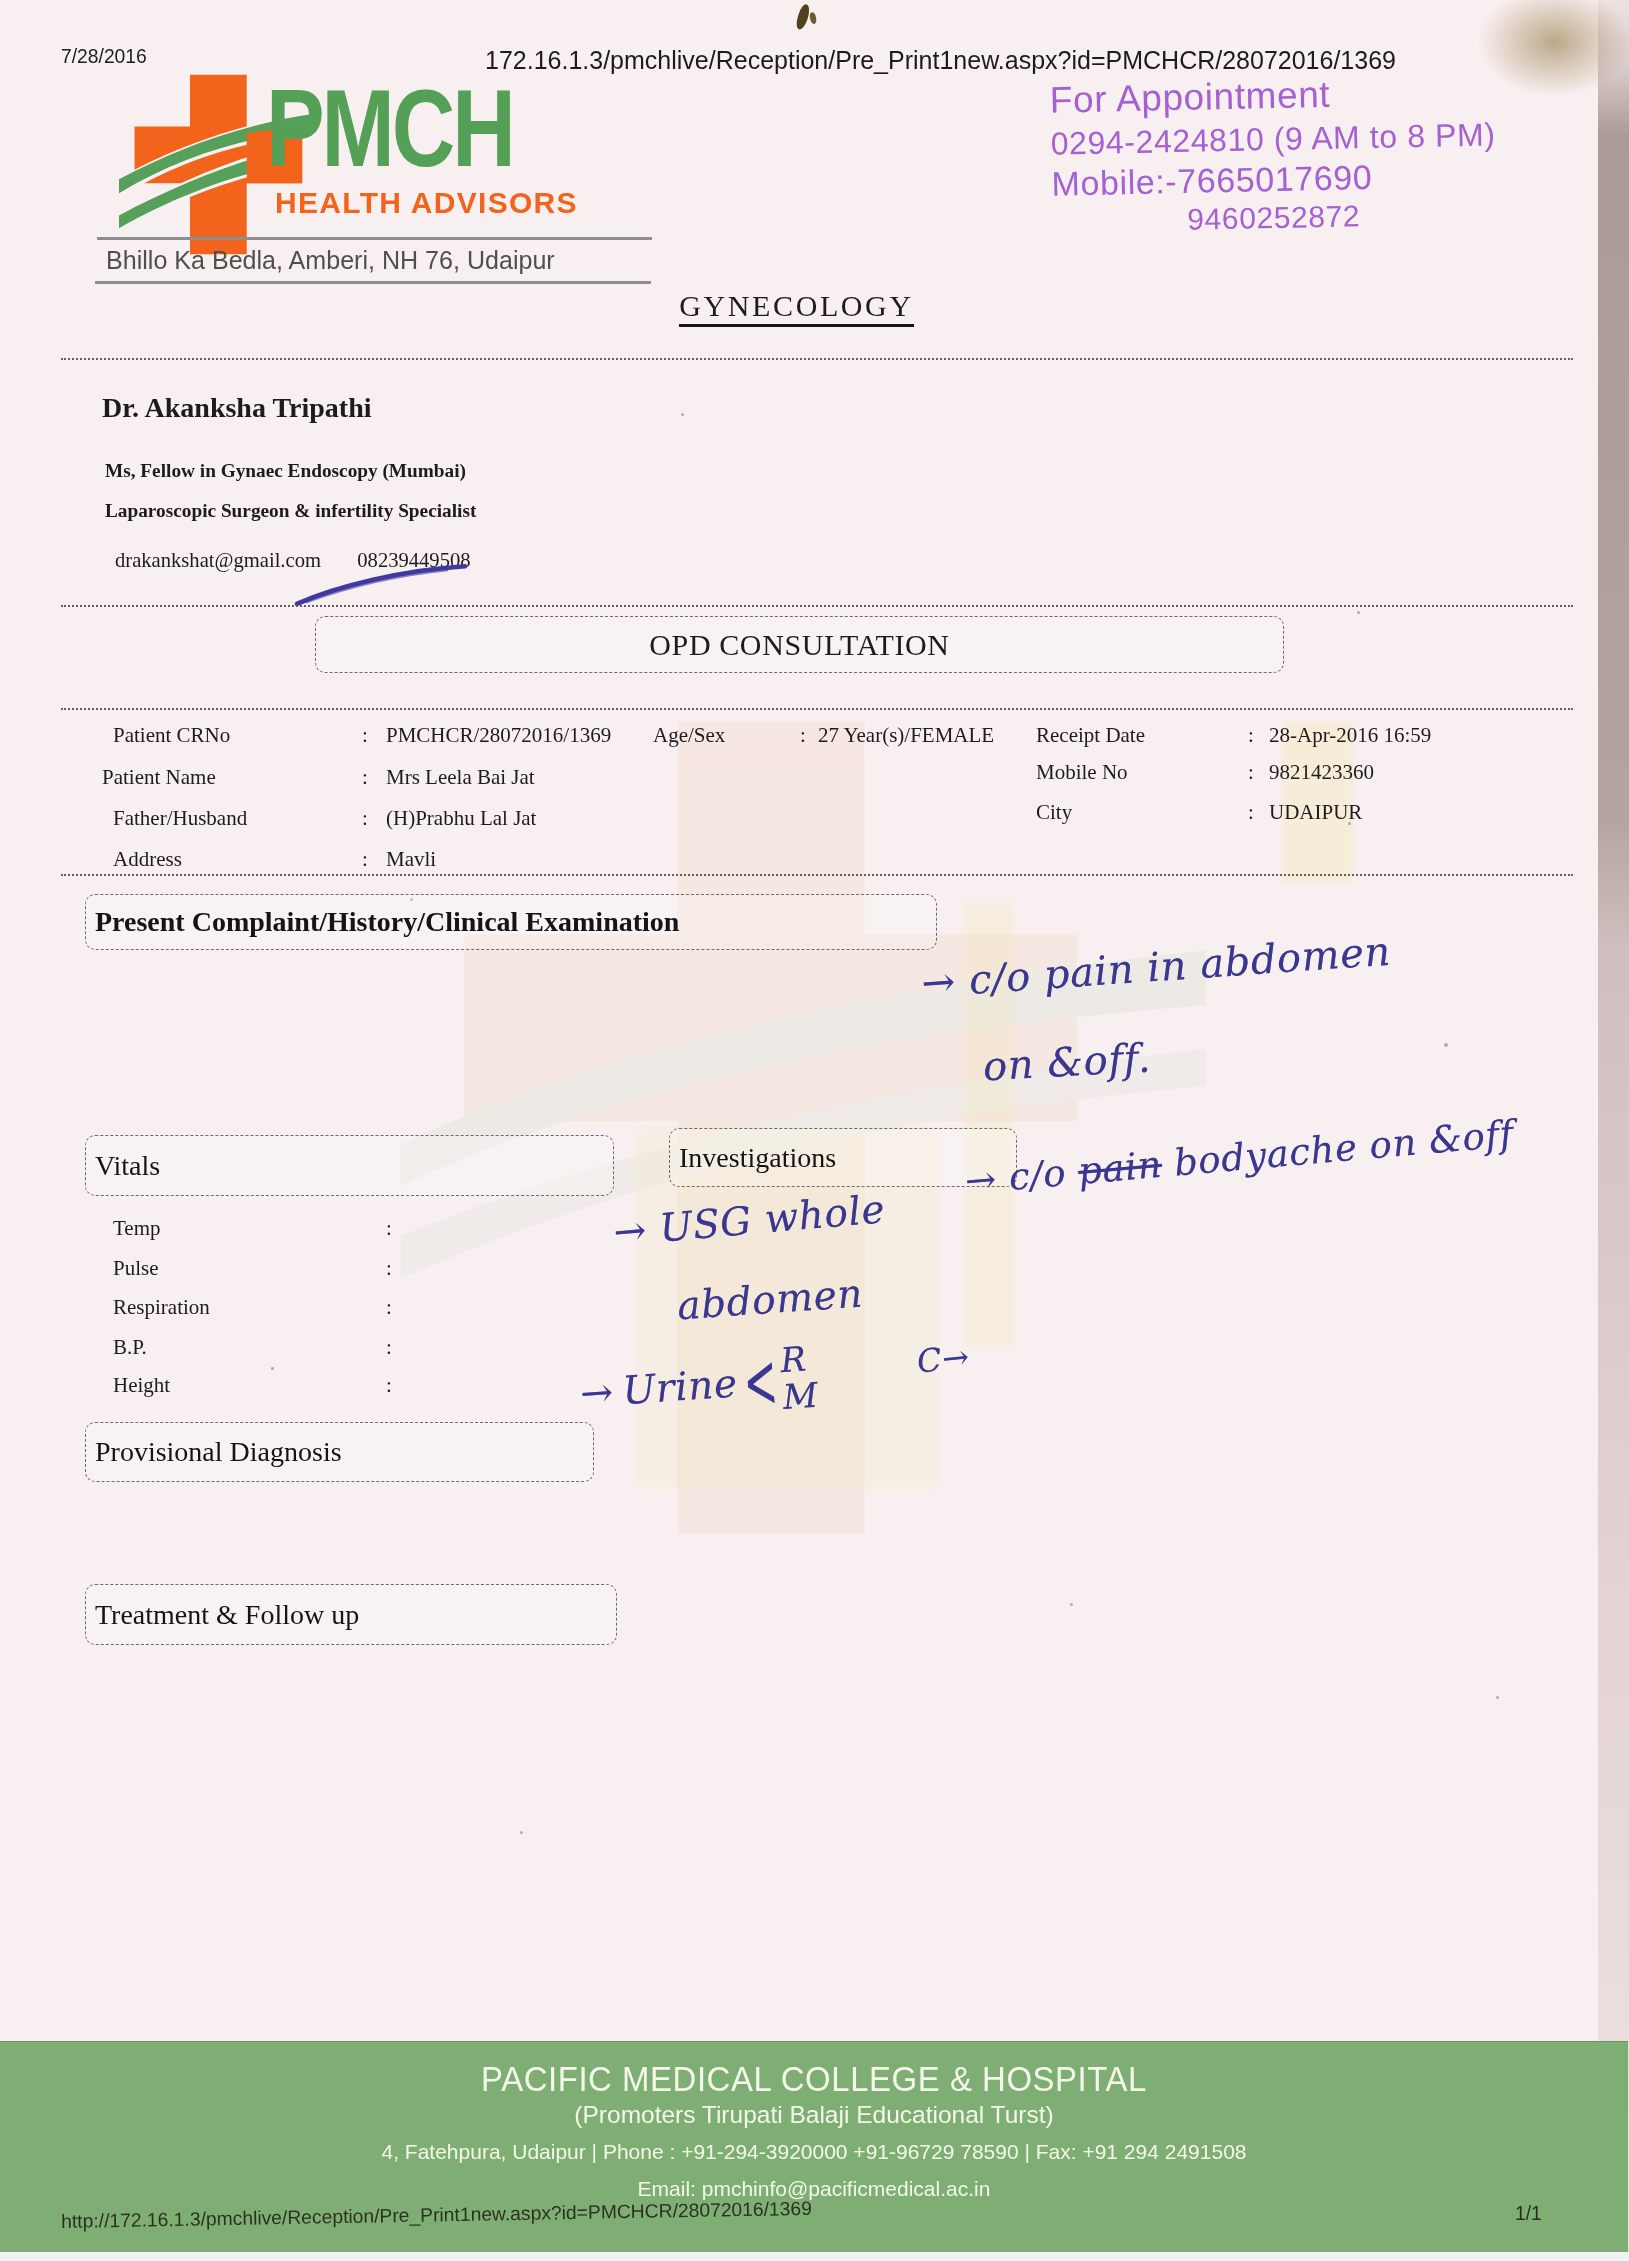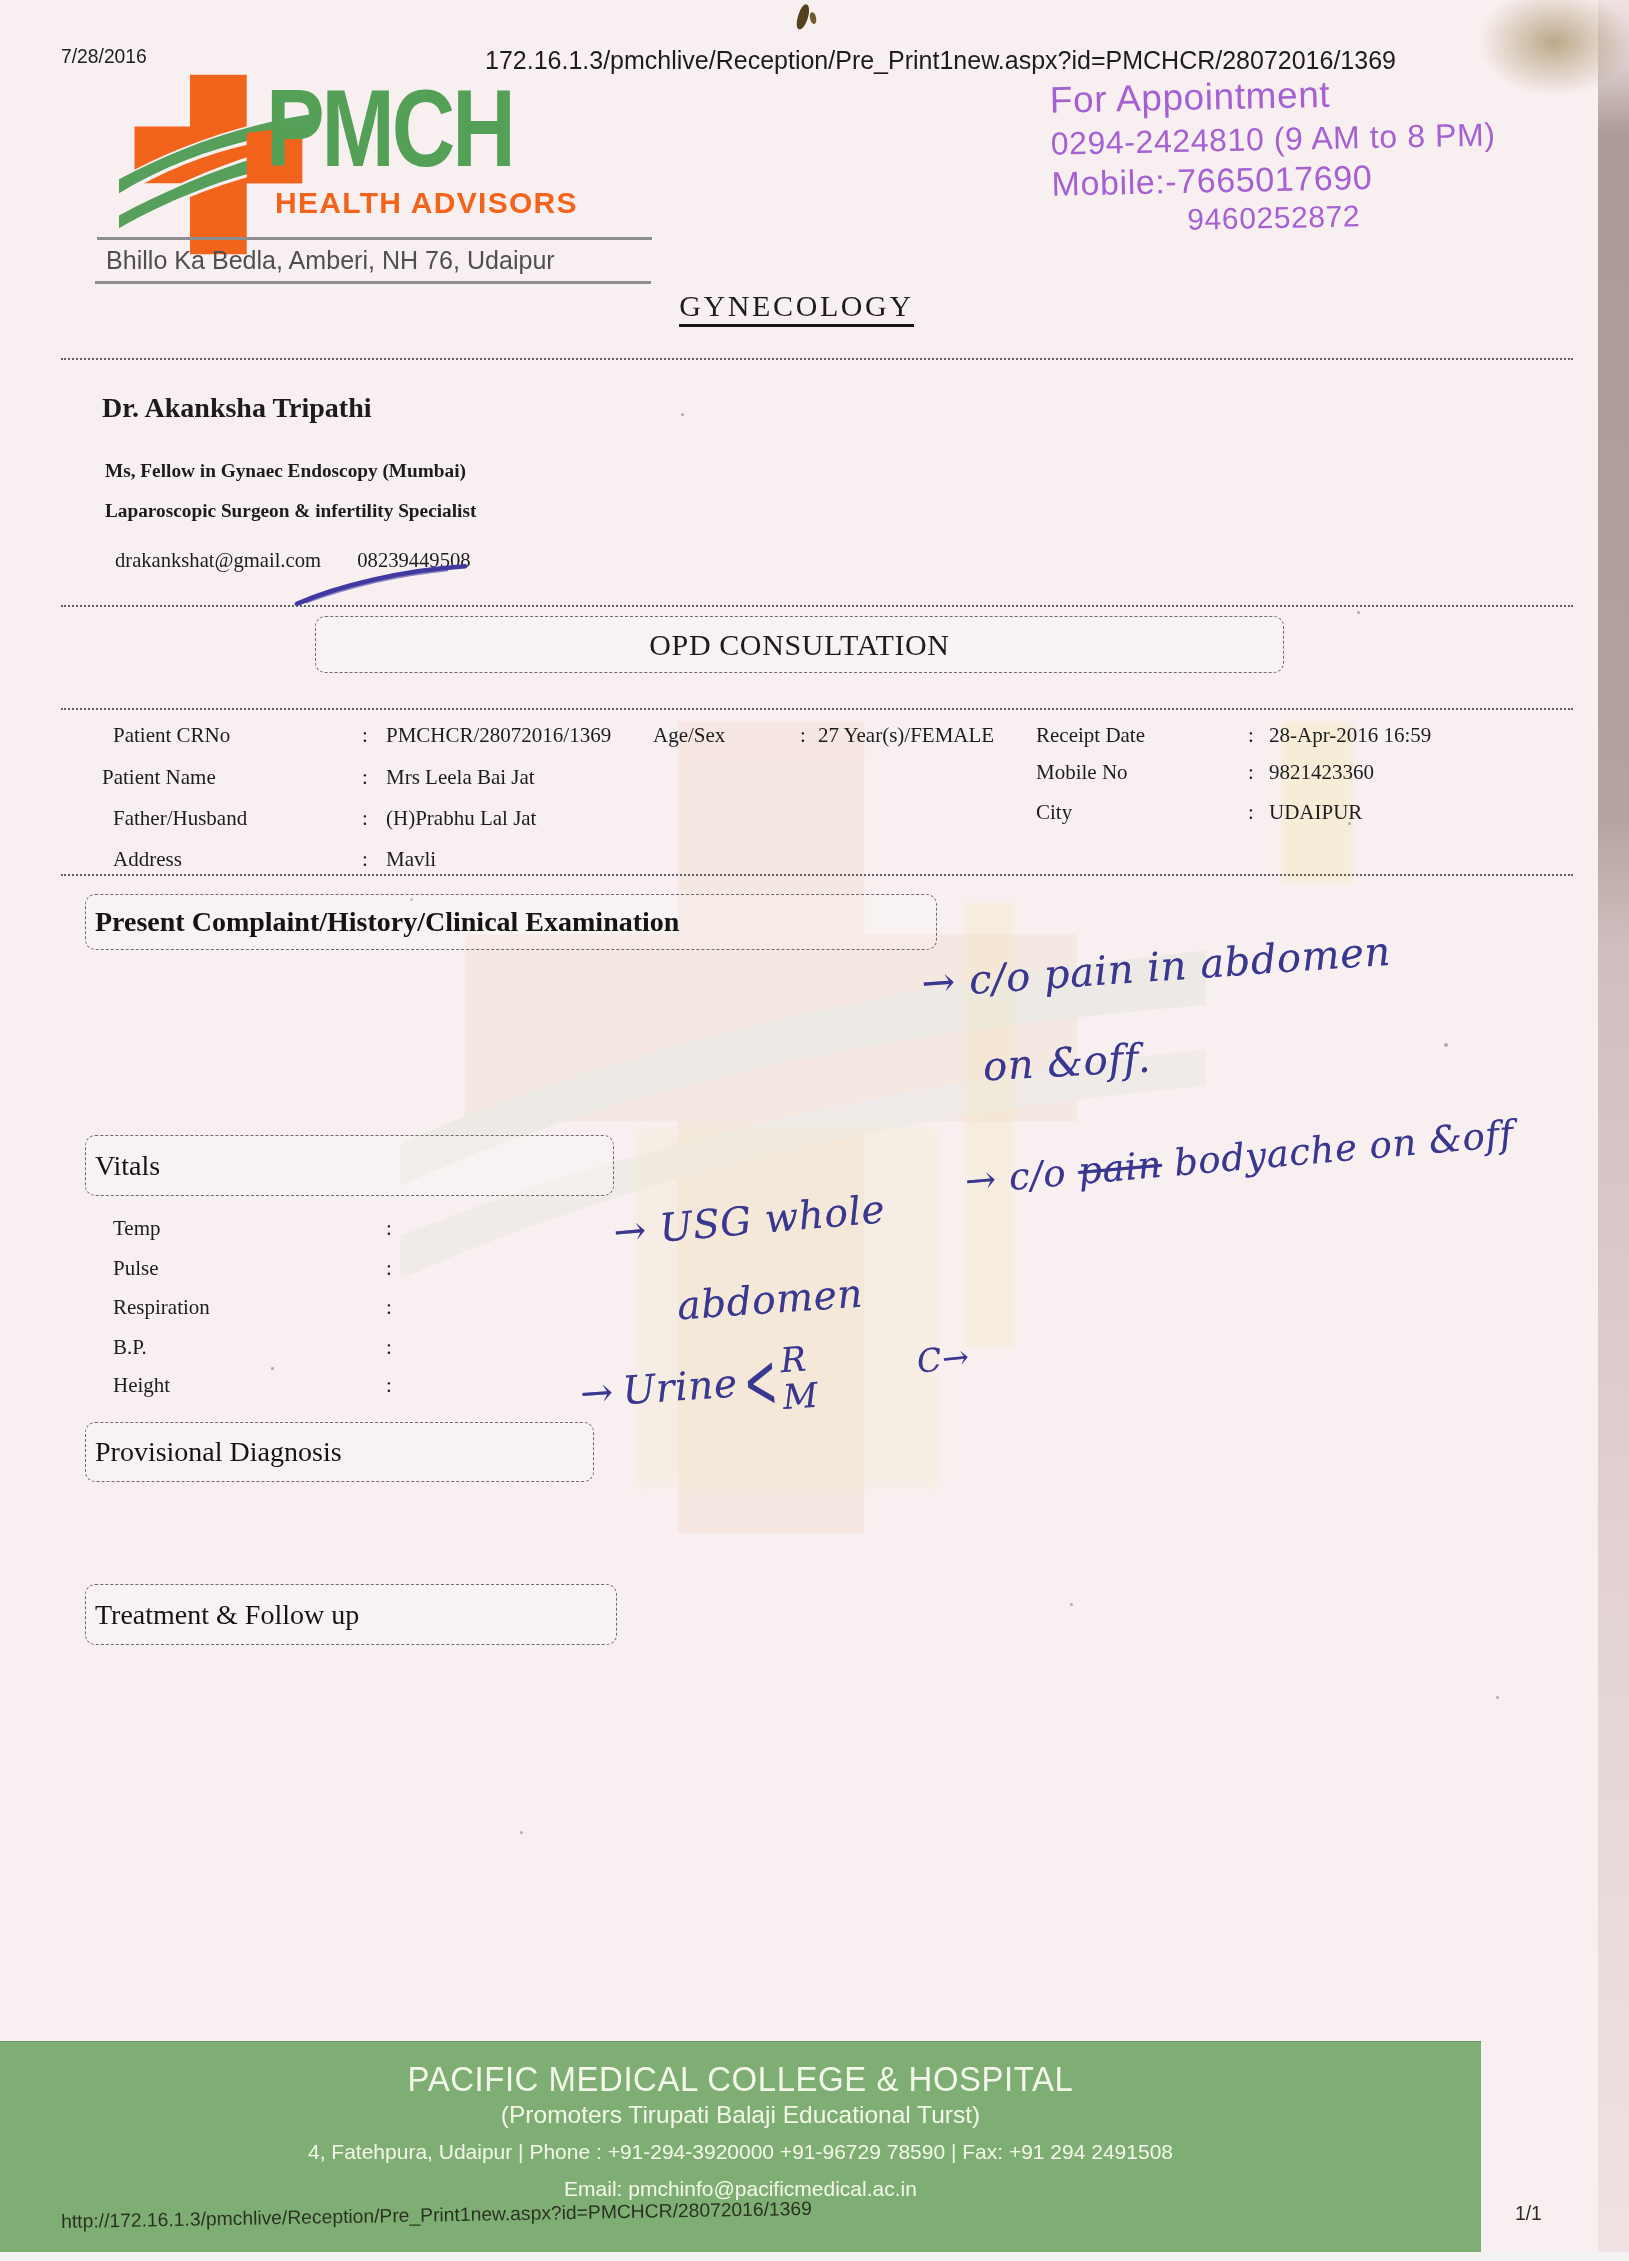--- a/index.html
+++ b/index.html
@@ -150,20 +150,23 @@
   </div>
   <div class="abs hw" style="left:921px;top:944px;font-size:40px;transform:rotate(-4deg);">
     <span>→</span>
     <span>c/o pain in abdomen</span>
   </div>
   <div class="abs hw" style="left:983px;top:1039px;font-size:40px;transform:rotate(-3deg);">on &amp;off.</div>
 
   <div class="abs box" style="left:85px;top:1135px;width:527px;height:59px;">
     <div class="boxtitle" style="line-height:59px;padding-left:9px;">Vitals</div>
   </div>
+  <div class="abs box" style="left:669px;top:1128px;width:346px;height:57px;">
+    <div class="boxtitle" style="line-height:57px;padding-left:9px;">Investigations</div>
+  </div>
 
   <div class="abs hw" style="left:964px;top:1136px;font-size:37px;transform:rotate(-5deg);white-space:nowrap;">
     <span>→</span>
     <span>c/o</span>
     <span class="hw-strike">pain</span>
     <span>bodyache on &amp;off</span>
   </div>
 
   <div class="abs serif plabel" style="left:113px;top:1216px;">Temp</div>
   <div class="abs serif plabel" style="left:386px;top:1216px;">:</div>
@@ -194,21 +197,21 @@
   <div class="abs hw" style="left:917px;top:1340px;font-size:32px;transform:rotate(-6deg);">C→</div>
 
   <div class="abs box" style="left:85px;top:1422px;width:507px;height:58px;">
     <div class="boxtitle" style="line-height:58px;padding-left:9px;">Provisional Diagnosis</div>
   </div>
 
   <div class="abs box" style="left:85px;top:1584px;width:530px;height:59px;">
     <div class="boxtitle" style="line-height:59px;padding-left:9px;">Treatment &amp; Follow up</div>
   </div>
 
-  <div class="abs footer-band" style="left:0;top:2041px;width:1481px;height:210px;">
+  <div class="abs footer-band" style="left:0;top:2041px;width:1628px;height:210px;">
     <div class="fw abs sans" style="top:17px;font-size:35px;letter-spacing:0.6px;transform:scaleX(.94);transform-origin:center top;">PACIFIC MEDICAL COLLEGE &amp; HOSPITAL</div>
     <div class="fw abs sans" style="top:59px;font-size:24.5px;">(Promoters Tirupati Balaji Educational Turst)</div>
     <div class="fw abs sans" style="top:98px;font-size:21px;">4, Fatehpura, Udaipur | Phone : +91-294-3920000 +91-96729 78590 | Fax: +91 294 2491508</div>
     <div class="fw abs sans" style="top:135px;font-size:21px;">Email: pmchinfo@pacificmedical.ac.in</div>
     <div class="abs sans" style="left:61px;top:169px;font-size:19.3px;color:#1b1b12;opacity:.85;transform:rotate(-1deg);transform-origin:left top;">http://172.16.1.3/pmchlive/Reception/Pre_Print1new.aspx?id=PMCHCR/28072016/1369</div>
     <div class="abs sans" style="left:1515px;top:161px;font-size:19.3px;color:#2b2b23;">1/1</div>
   </div>
   <div class="abs" style="left:0;top:2252px;width:1630px;height:9.7px;background:#f3f1f1;"></div>
 
 </div>

